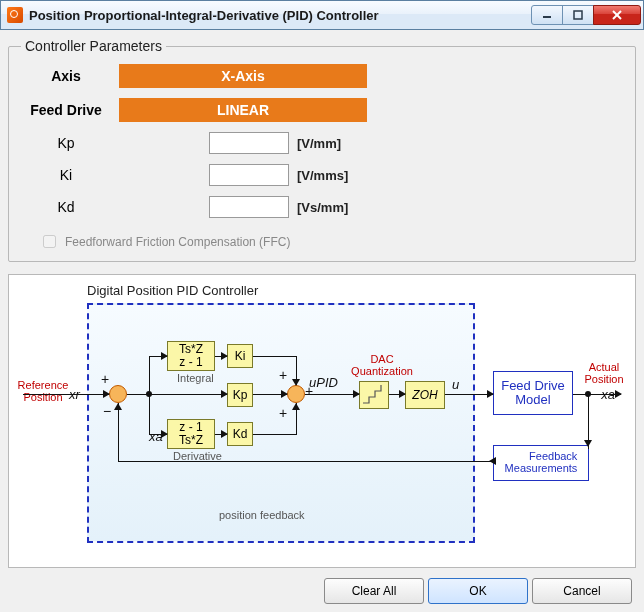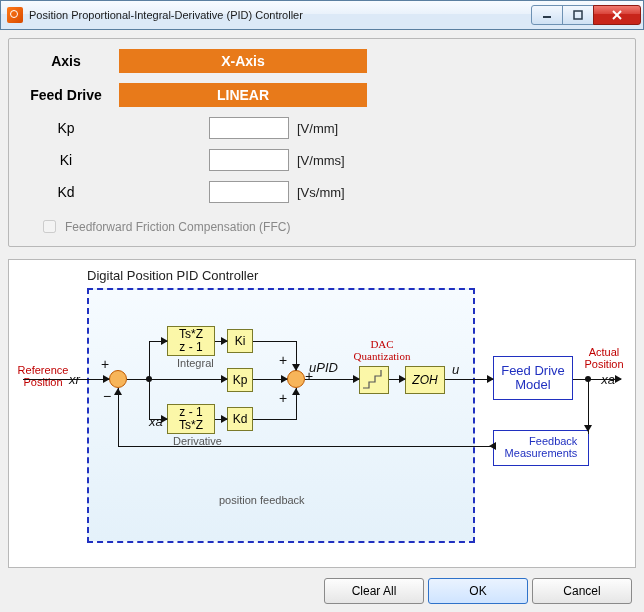--- a/index.html
+++ b/index.html
@@ -34,23 +34,24 @@
     content: "";
     position: absolute;
     left: 3px; top: 3px;
     width: 6px; height: 6px;
     border: 1px solid #fff;
     border-radius: 50%;
   }
   .title-text {
     flex: 1;
     color: #1a1a1a;
-    font-size: 11px;
+    font-size: 13px;
     white-space: nowrap;
     overflow: hidden;
+    font-weight: bold;
   }
   .winbtns { display: flex; height: 20px; margin-right: 2px; }
   .winbtn {
     width: 32px; height: 20px;
     border: 1px solid #6d91b3;
     margin-left: -1px;
     display: flex; align-items: center; justify-content: center;
     background: linear-gradient(to bottom, #f3f8fe, #cfe1f4);
     cursor: default;
   }
@@ -111,21 +112,21 @@
   }
   .txt-input {
     width: 80px;
     height: 22px;
     border: 1px solid #9a9a9a;
     background: #fff;
     padding: 0 4px;
     font-size: 13px;
     justify-self: end;
   }
-  .unit { font-size: 13px; color: #222; }
+  .unit { font-size: 13px; color: #222; font-weight: bold; }
   .ffc-row {
     grid-column: 1 / span 3;
     display: flex;
     align-items: center;
     gap: 6px;
     color: #888;
     margin-top: 4px;
     padding-left: 18px;
   }
   .ffc-row input[type=checkbox] { accent-color: #888; }
@@ -235,20 +236,21 @@
         </svg>
     </div>
   </div>
 </div>
 
 <div class="client">
 
   <div class="toprow">
 
     <fieldset class="fs-params">
+      <legend>Controller Parameters</legend>
       <div class="param-grid">
 
         <div class="lbl">Axis</div>
         <div class="orange-chip">X-Axis</div>
 
         <div class="lbl">Feed Drive</div>
         <div class="orange-chip">LINEAR</div>
 
         <div class="lbl small">Kp</div>
         <input class="txt-input" type="text" value="" style="">
@@ -303,21 +305,21 @@
     <div class="smalltext" style="left:168px; top:97px;">Integral</div>
     <div class="dblock" style="left:218px; top:69px; width:26px; height:24px;">Ki</div>
 
     <div class="dblock" style="left:218px; top:108px; width:26px; height:24px;">Kp</div>
 
     <div class="dblock" style="left:158px; top:144px; width:48px; height:30px; white-space:pre-line;">z - 1
 Ts*Z</div>
     <div class="smalltext" style="left:164px; top:175px;">Derivative</div>
     <div class="dblock" style="left:218px; top:147px; width:26px; height:24px;">Kd</div>
 
-    <div class="redtext" style="left:338px; top:78px; width:70px; white-space:pre-line;font-family:Liberation Serif, serif;">DAC
+    <div class="redtext" style="left:338px; top:78px; width:70px; white-space:pre-line;">DAC
 Quantization</div>
     <div class="dblock" style="left:350px; top:106px; width:30px; height:28px;">
       <svg width="26" height="24">
           <polyline points="2,20 8,20 8,14 14,14 14,8 20,8 20,2" fill="none" stroke="#555" stroke-width="1.2"></polyline>
         </svg>
     </div>
 
     <div class="dblock" style="left:396px; top:106px; width:40px; height:28px; font-style:italic;">ZOH</div>
 
     <div class="dblock blue" style="left:484px; top:96px; width:80px; height:44px; white-space:pre-line; font-size:13px;">Feed Drive

